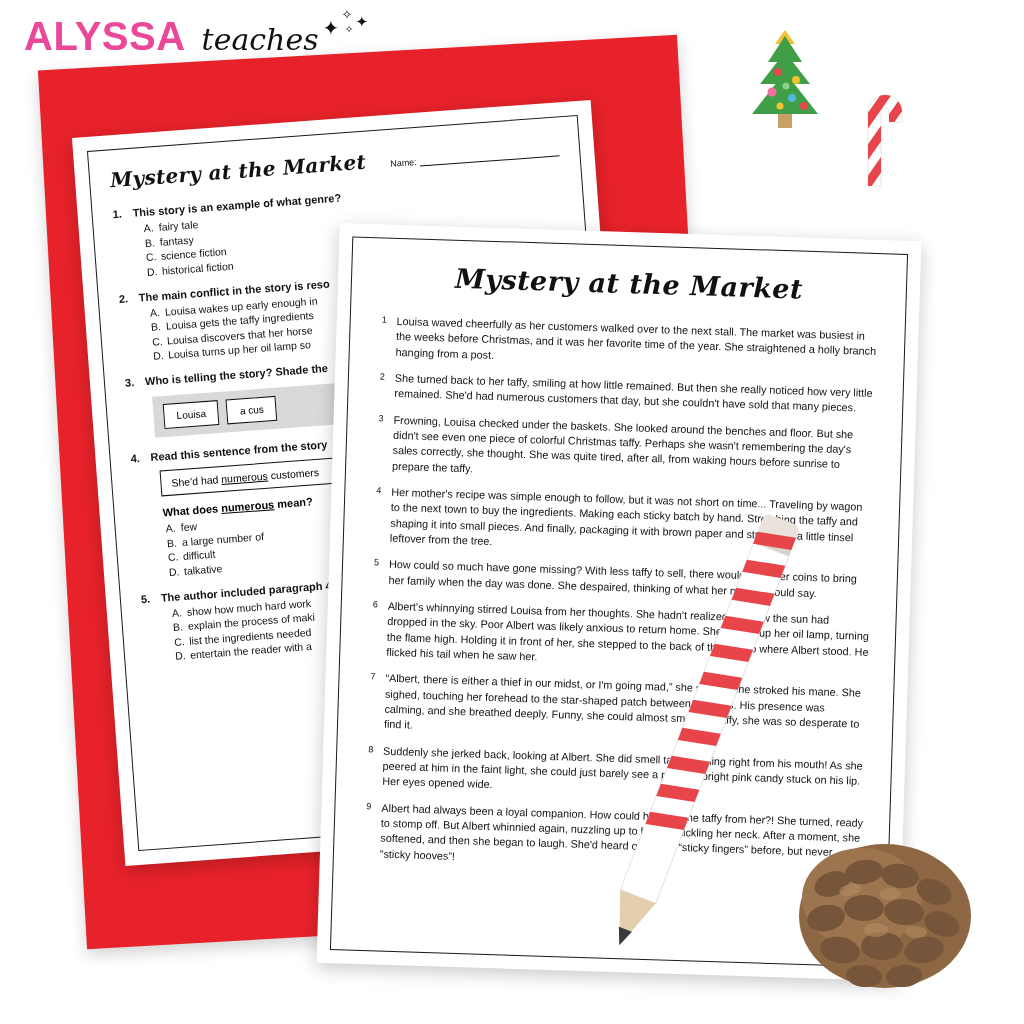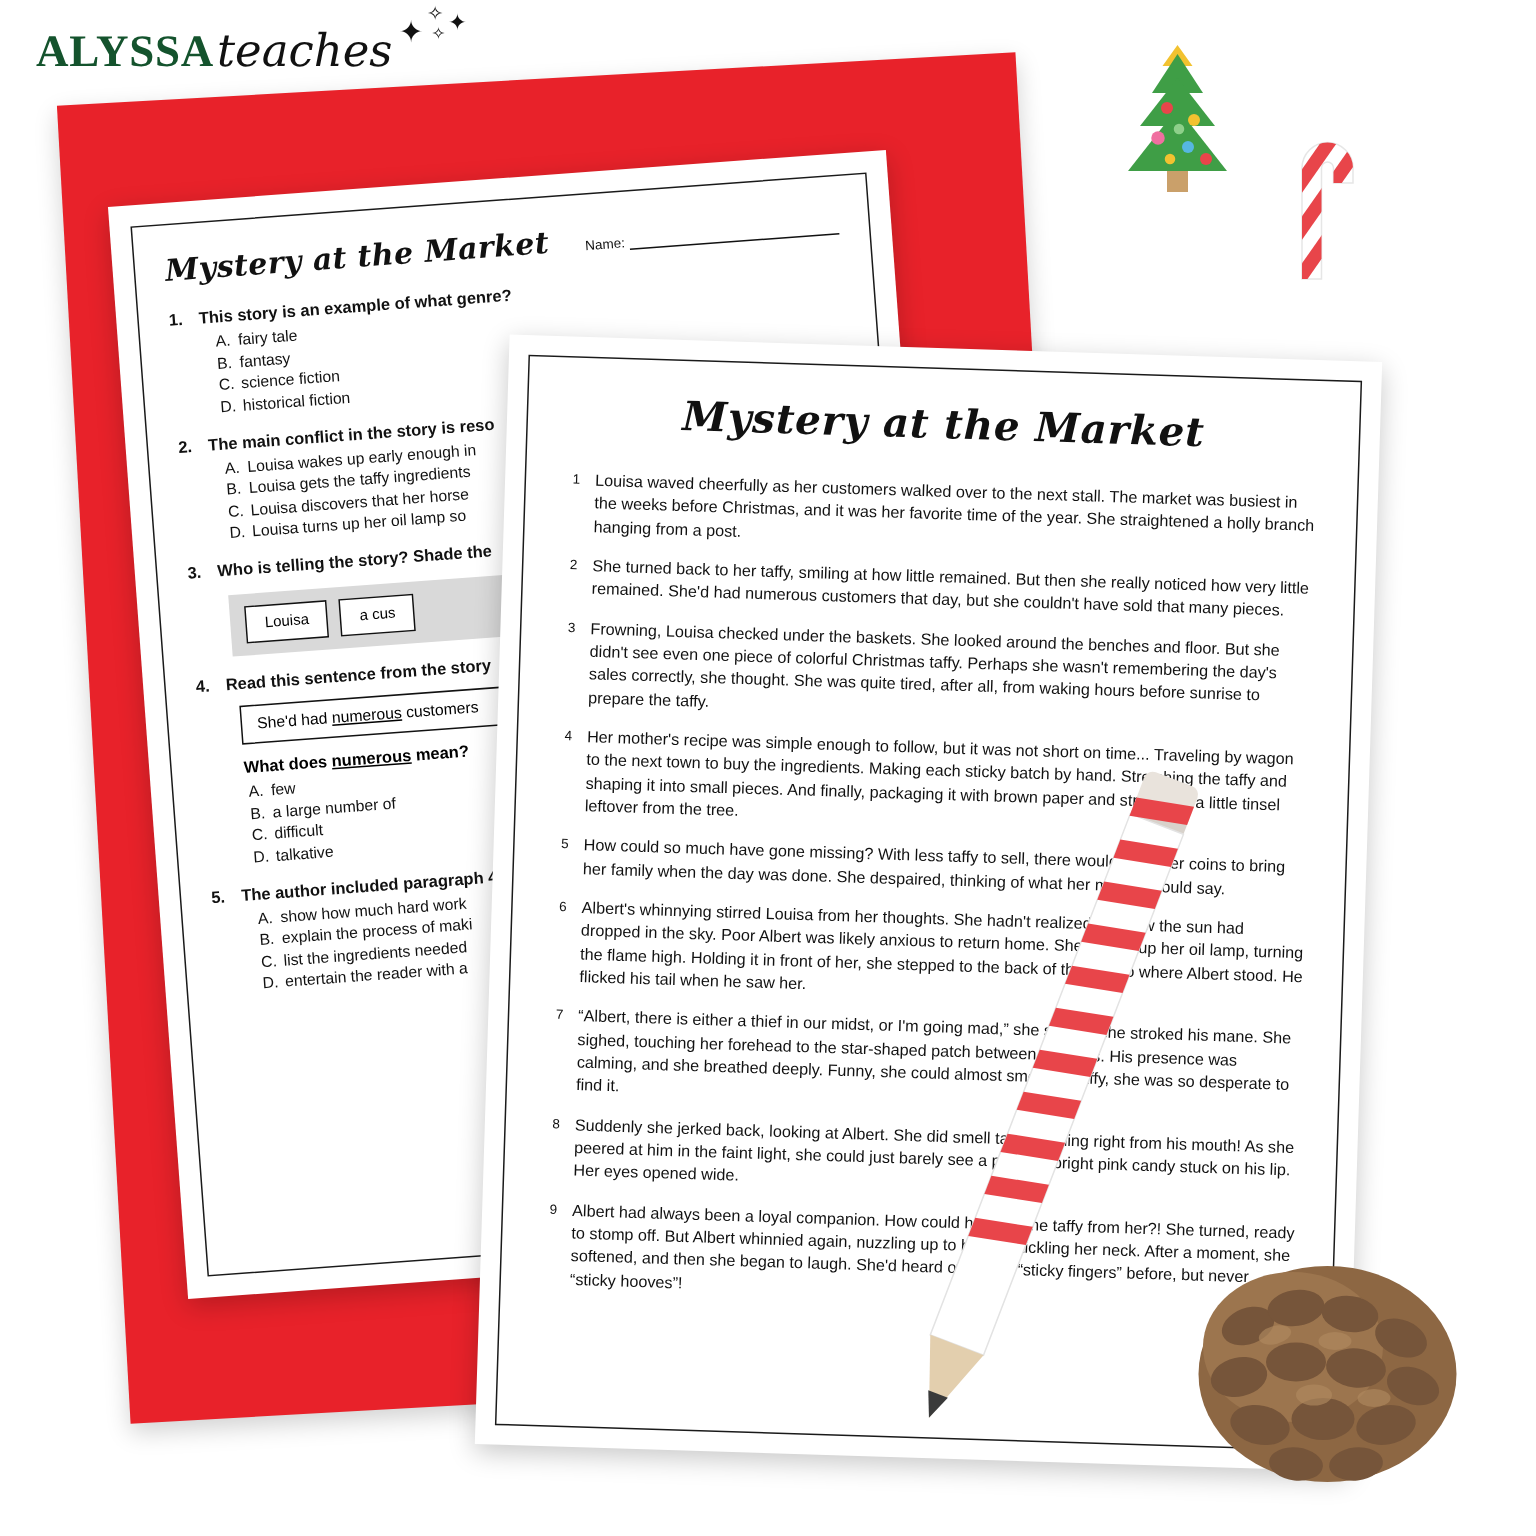--- a/index.html
+++ b/index.html
@@ -22,32 +22,32 @@
   
   .logo {
     position: absolute;
     top: 14px;
     left: 24px;
     display: flex;
     align-items: baseline;
     z-index: 60;
   }
   .logo-alyssa {
-    font-family: Liberation Serif, serif;
+    font-family: Liberation Sans, sans-serif;
     font-weight: bold;
-    font-size: 30px;
+    font-size: 40px;
     letter-spacing: 0.5px;
-    color: #14532d;
+    color: #ec4899;
   }
   .logo-teaches {
     font-family: "DejaVu Serif", serif;
     font-style: italic;
     font-size: 30px;
     color: #111;
-    margin-left: 2px;
+    margin-left: 16px;
   }
   .logo-stars {
     position: relative;
     width: 52px;
     height: 30px;
     margin-left: 4px;
   }
   .logo-stars span {
     position: absolute;
     color: #111;

